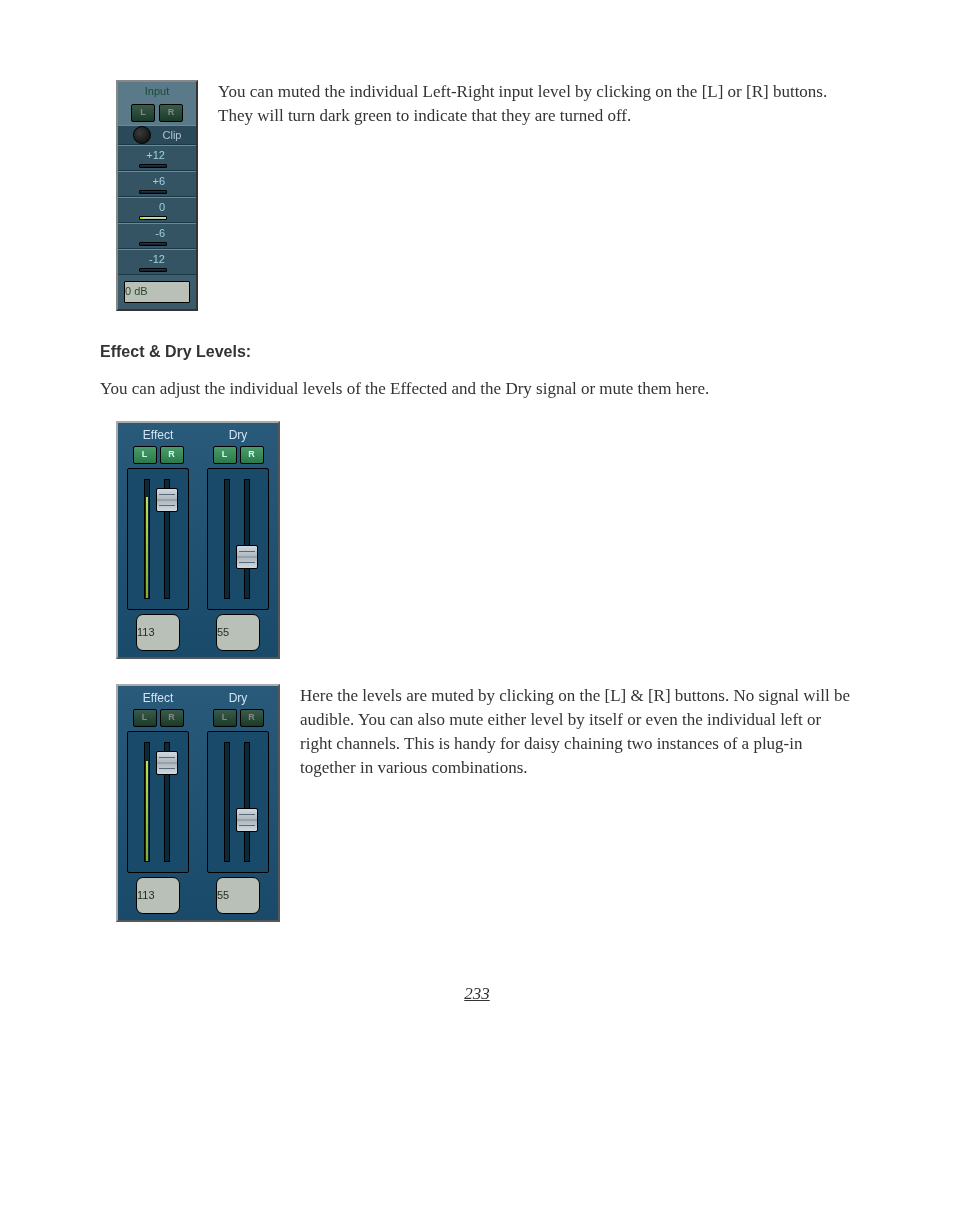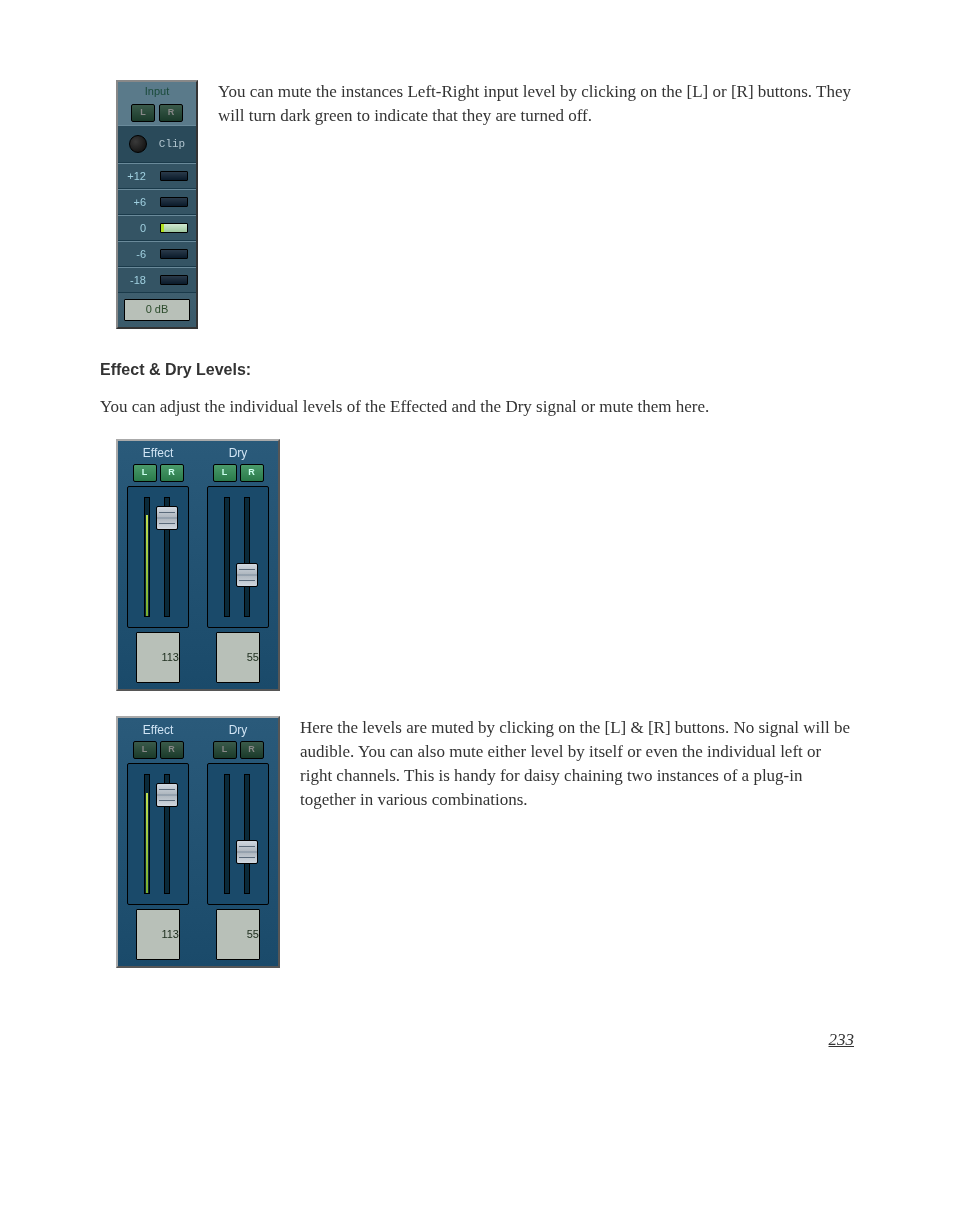--- a/index.html
+++ b/index.html
@@ -80,24 +80,23 @@
     background: linear-gradient(to bottom, #4a9a6a, #2a7a4a);
     color: #cfe;
   }
 
   .clip-row {
     display: flex;
     align-items: center;
     justify-content: center;
     gap: 12px;
     background: #2a4a5a;
-    padding: 9px 0;
+    padding: 0 0;
     border-top: 1px solid #6a8a9a;
     border-bottom: 1px solid #1a3a4a;
-    font-family: Liberation Mono, monospace;
   }
 
   .clip-led {
     width: 16px;
     height: 16px;
     border-radius: 50%;
     background: radial-gradient(circle at 35% 35%, #3a3a3a, #0a0a0a);
     border: 1px solid #000;
   }
 
@@ -108,20 +107,21 @@
 
   .scale-row {
     display: flex;
     align-items: center;
     justify-content: space-between;
     padding: 2px 8px 2px 0;
     border-top: 1px solid #6a8a9a;
     border-bottom: 1px solid #1a3a4a;
     background: #345464;
     height: 20px;
+    flex-direction: column;
   }
 
   .scale-num {
     color: #a0d0e0;
     font-size: 11px;
     width: 28px;
     text-align: right;
     padding-right: 4px;
   }
 
@@ -142,21 +142,20 @@
   .scale-bar.lit::before {
     content: '';
     position: absolute;
     left: 0; top: 0; bottom: 0;
     width: 3px;
     background: #b0e020;
   }
 
   .db-row {
     background: #b8c0b8;
-    text-align: center;
     font-size: 11px;
     color: #2a4a2a;
     padding: 2px 0;
     margin: 6px 6px 6px 6px;
     border: 1px solid #000;
     border-radius: 1px;
   }
 
   
   .fx-panel {
@@ -239,30 +238,30 @@
     left: 2px; right: 2px;
     height: 1px;
     background: #5a6a7a;
   }
   .fader-handle::before { top: 5px; }
   .fader-handle::after { bottom: 5px; }
 
   .val-box {
     background: #b8c0b8;
     border: 1px solid #000;
-    border-radius: 1px;
+    border-radius: 7px;
     font-size: 11px;
     color: #203020;
-    text-align: right;
+    text-align: left;
     width: 42px;
-    padding: 17px 0;
+    padding: 10px 0;
   }
 
   .page-num {
-    text-align: right;
+    text-align: center;
     font-style: italic;
     margin-top: 60px;
     font-size: 17px;
     text-decoration: underline;
   }
 </style>
 </head>
 <body>
 
 <div class="section">
@@ -286,27 +285,27 @@
     </div>
     <div class="scale-row">
       <div class="scale-num">0</div>
       <div class="scale-bar lit"></div>
     </div>
     <div class="scale-row">
       <div class="scale-num">-6</div>
       <div class="scale-bar"></div>
     </div>
     <div class="scale-row">
-      <div class="scale-num">-18</div>
+      <div class="scale-num">-12</div>
       <div class="scale-bar"></div>
     </div>
     <div class="db-row">0 dB</div>
   </div>
   <div>
-    <p>You can mute the instances Left-Right input level by clicking on the [L] or [R] buttons. They will turn dark green to indicate that they are turned off.</p>
+    <p>You can muted the individual Left-Right input level by clicking on the [L] or [R] buttons. They will turn dark green to indicate that they are turned off.</p>
   </div>
 </div>
 
 <h2>Effect &amp; Dry Levels:</h2>
 
 <p class="body-para">You can adjust the individual levels of the Effected and the Dry signal or mute them here.</p>
 
 <div class="section">
   <div class="fx-panel">
     <div class="fx-cols">

